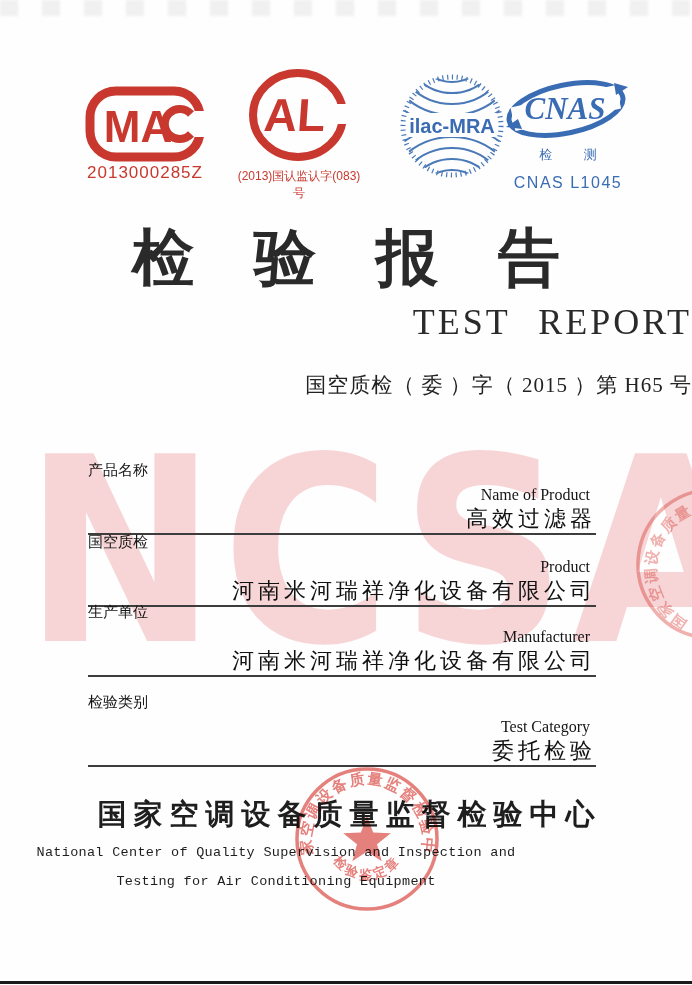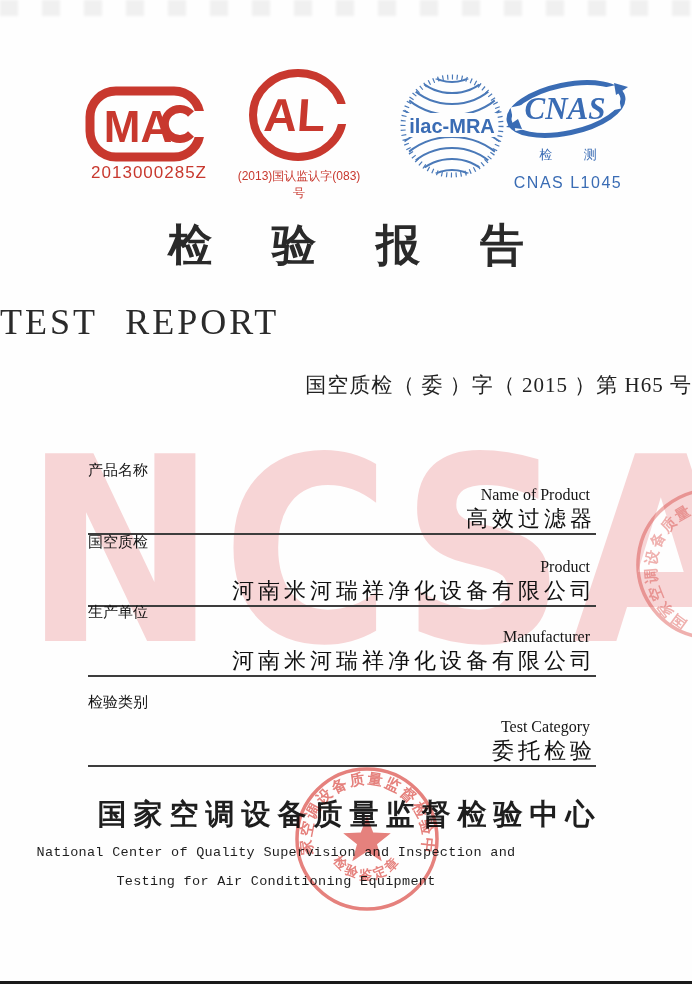--- a/index.html
+++ b/index.html
@@ -11,32 +11,32 @@
   }
   .abs{position:absolute;}
   
   .scan-noise{top:0;left:0;right:0;height:16px;
     background:repeating-linear-gradient(90deg, rgba(190,190,190,.22) 0 18px, rgba(255,255,255,0) 18px 42px);
     filter:blur(1.5px);}
   .scan-edge{left:0;right:0;bottom:1px;height:3px;background:#1a1a1a;}
   
   .logo-caption{font-family:"Liberation Sans", sans-serif;font-weight:400;color:#c8382e;text-align:center;}
   .cma-svg{left:85px;top:86px;}
-  .cma-caption{left:83px;top:163px;width:124px;font-size:17px;letter-spacing:1px;text-align:right;}
+  .cma-caption{left:83px;top:163px;width:124px;font-size:17px;letter-spacing:1px;}
   .cal-svg{left:247px;top:68px;}
   .cal-caption{left:232px;top:168px;width:134px;font-size:12px;}
   .ilac-svg{left:399px;top:73px;}
   .cnas-svg{left:502px;top:77px;}
   .cnas-cn{left:502px;top:146px;width:132px;font-size:13px;color:#3a6cb4;letter-spacing:14px;text-indent:14px;}
   .cnas-code{left:502px;top:174px;width:132px;font-size:16px;color:#3a6cb4;letter-spacing:1.5px;}
   
   .title-cn{top:216px;left:0;width:692px;text-align:center;
     font-family:"Liberation Sans", sans-serif;font-weight:700;
-    font-size:44px;letter-spacing:60px;text-indent:60px;color:#2a2a2a;}
-  .title-en{top:301px;left:0;width:692px;text-align:left;
+    font-size:62px;letter-spacing:60px;text-indent:60px;color:#2a2a2a;}
+  .title-en{top:301px;left:0;width:692px;text-align:right;
     font-size:36px;letter-spacing:3px;word-spacing:16px;color:#2a2a2a;}
   .report-no{top:371px;left:0;width:692px;text-align:right;font-size:21px;letter-spacing:1px;color:#222;}
   
   .watermark{left:24px;top:398px;width:640px;height:310px;z-index:1;
     font-family:"DejaVu Sans", sans-serif;font-weight:800;font-size:250px;line-height:300px;
     color:rgba(232,126,130,0.32);letter-spacing:6px;
     transform:scaleX(0.92) scaleY(1.03);transform-origin:left top;}
   
   .field{position:absolute;left:88px;width:508px;z-index:2;}
   .field-1{top:461px;} .field-2{top:533px;} .field-3{top:603px;} .field-4{top:693px;}

